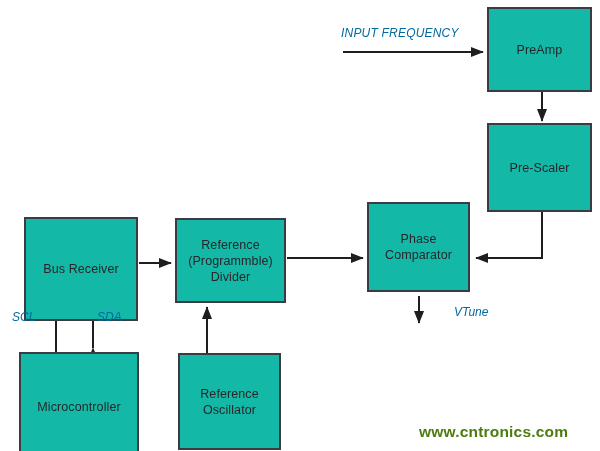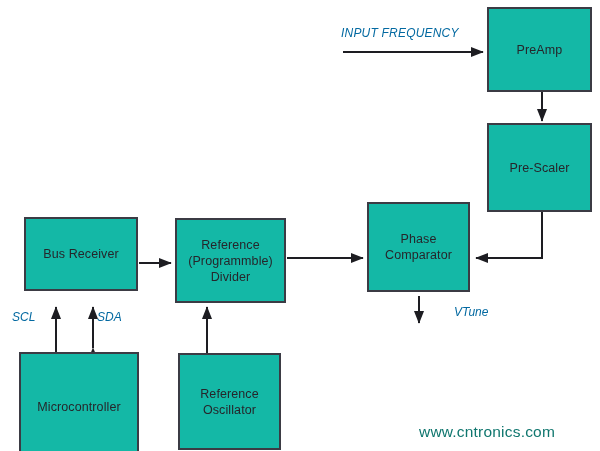--- a/index.html
+++ b/index.html
@@ -48,25 +48,26 @@
   svg.wires {
     position: absolute;
     left: 0;
     top: 0;
     width: 600px;
     height: 451px;
     overflow: visible;
   }
   .watermark {
     position: absolute;
-    color: #0f766e;
+    color: #4d7c0f;
     font-size: 15.5px;
     letter-spacing: 0.2px;
     white-space: nowrap;
     user-select: none;
+    font-weight: bold;
   }
 </style>
 </head>
 <body>
 
 <div id="canvas">
 
   <svg class="wires" viewBox="0 0 600 451" xmlns="http://www.w3.org/2000/svg">
     <defs>
       <marker id="arrowhead" markerWidth="7" markerHeight="7" refX="6.2" refY="3.1" orient="auto" markerUnits="strokeWidth">
@@ -105,21 +106,21 @@
     <span class="label">Phase
 Comparator</span>
   </div>
 
   <div class="block" style="left:175px; top:218px; width:111px; height:85px;">
     <span class="label">Reference
 (Programmble)
 Divider</span>
   </div>
 
-  <div class="block" style="left:24px; top:217px; width:114px; height:74px;">
+  <div class="block" style="left:24px; top:217px; width:114px; height:104px;">
     <span class="label">Bus Receiver</span>
   </div>
 
   <div class="block" style="left:19px; top:352px; width:120px; height:110px;">
     <span class="label">Microcontroller</span>
   </div>
 
   <div class="block" style="left:178px; top:353px; width:103px; height:97px;">
     <span class="label">Reference
 Oscillator</span>

